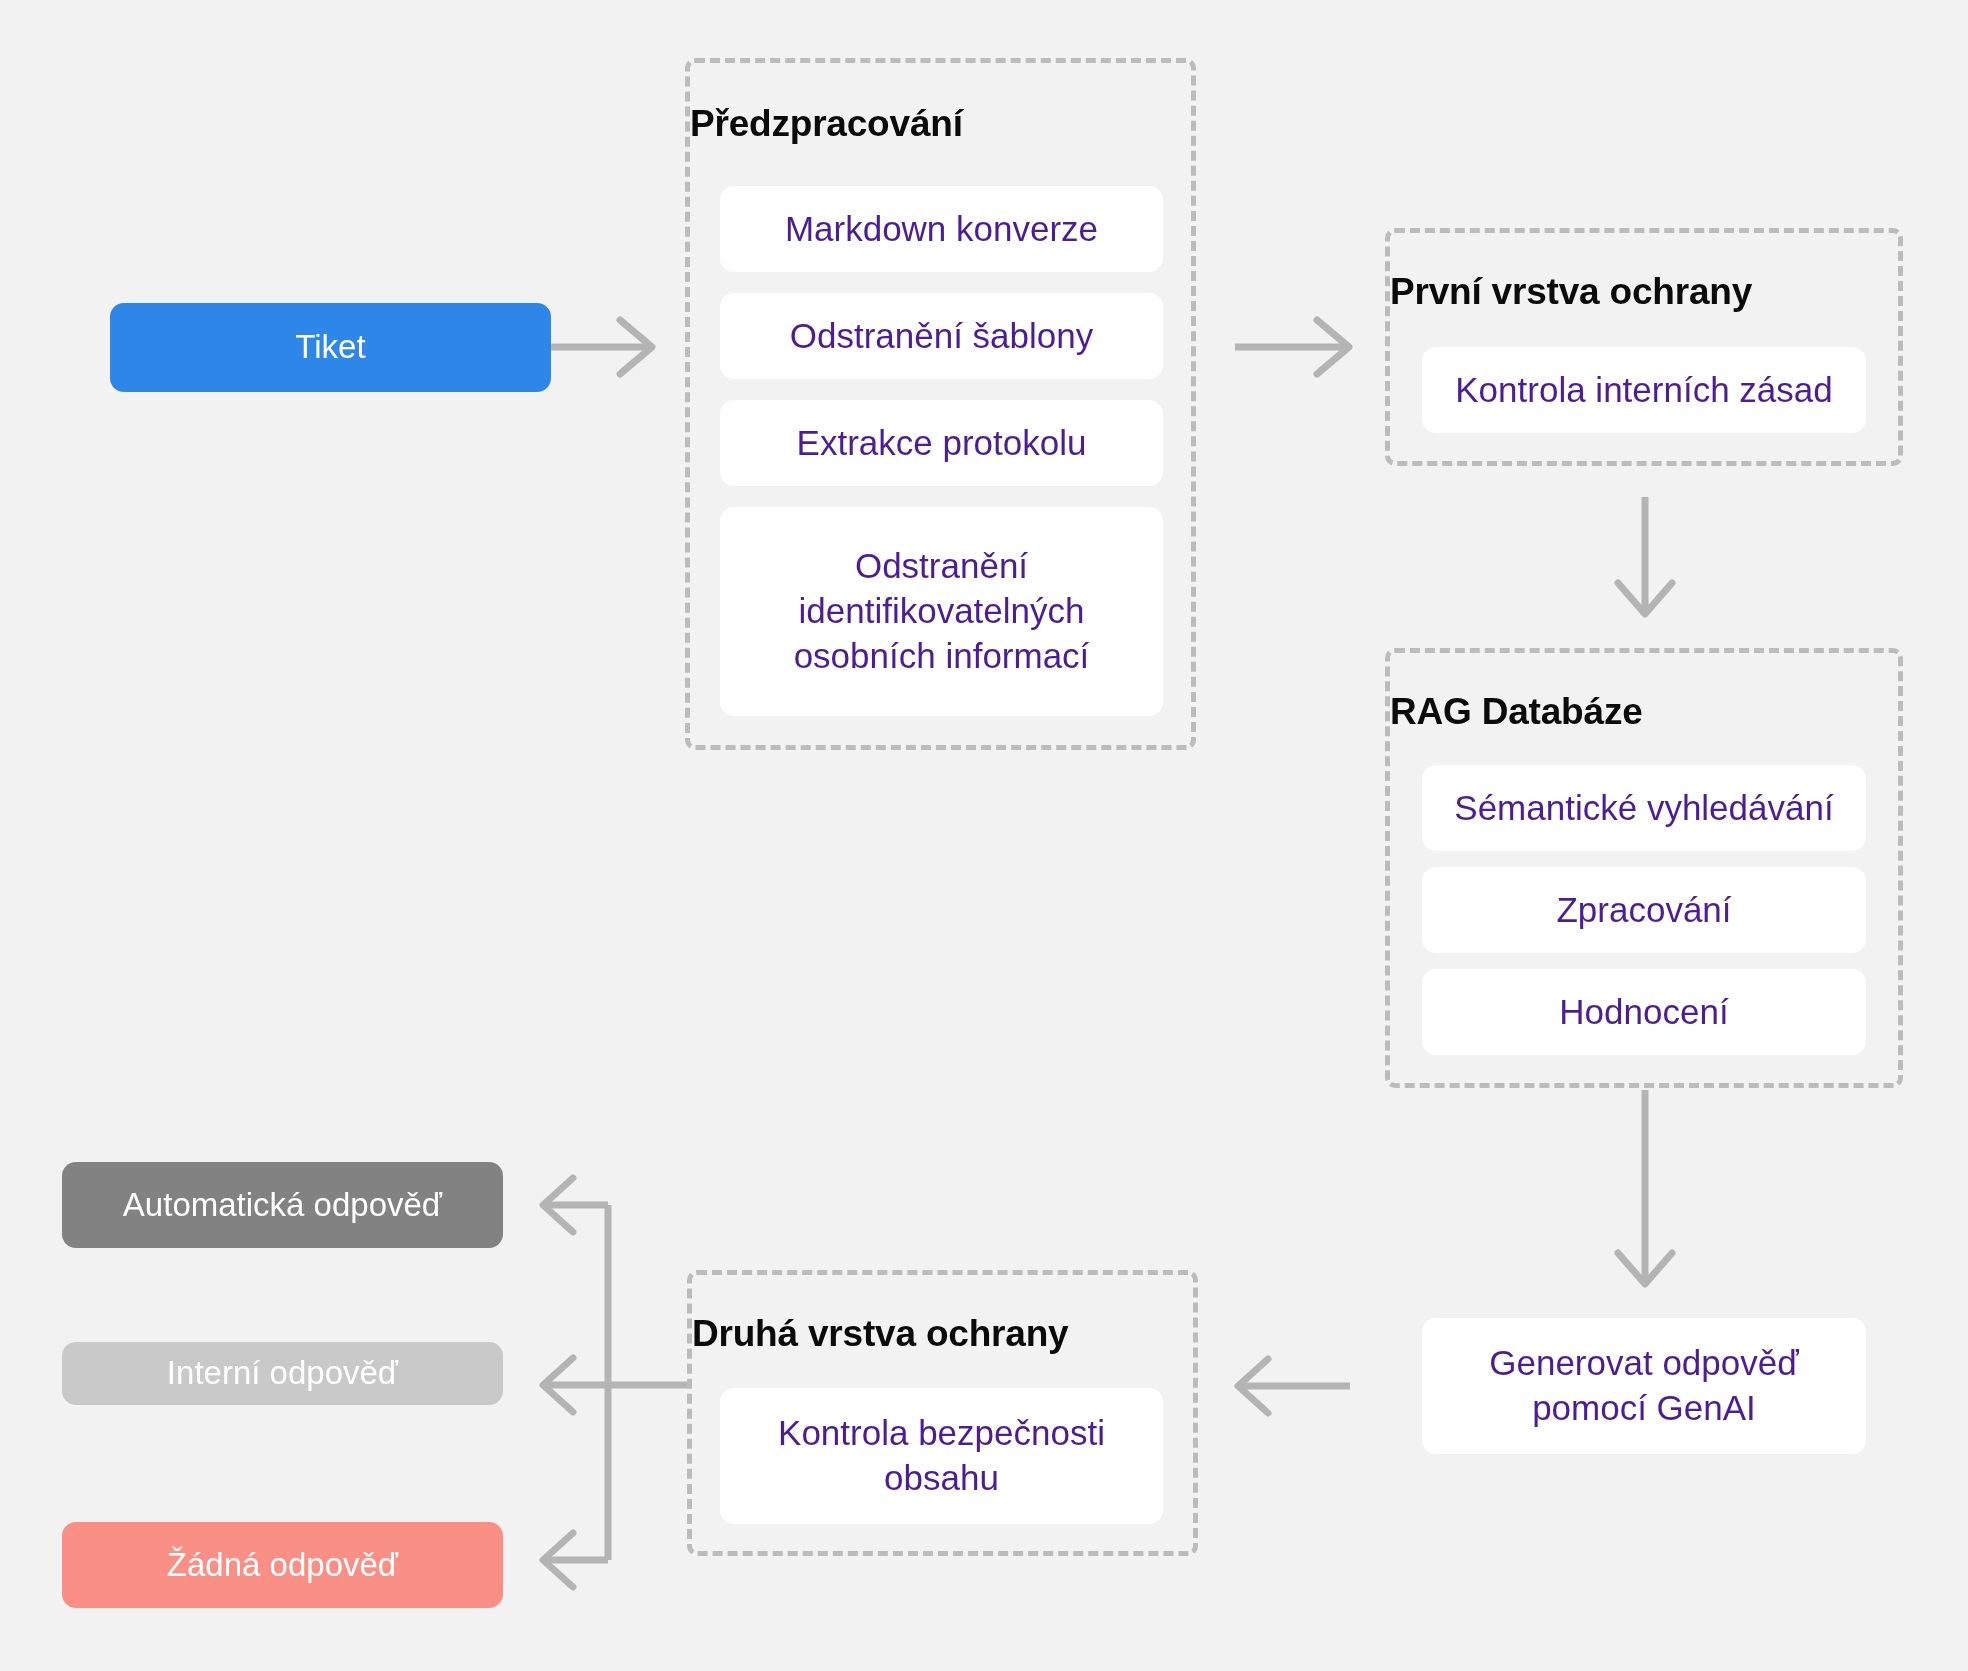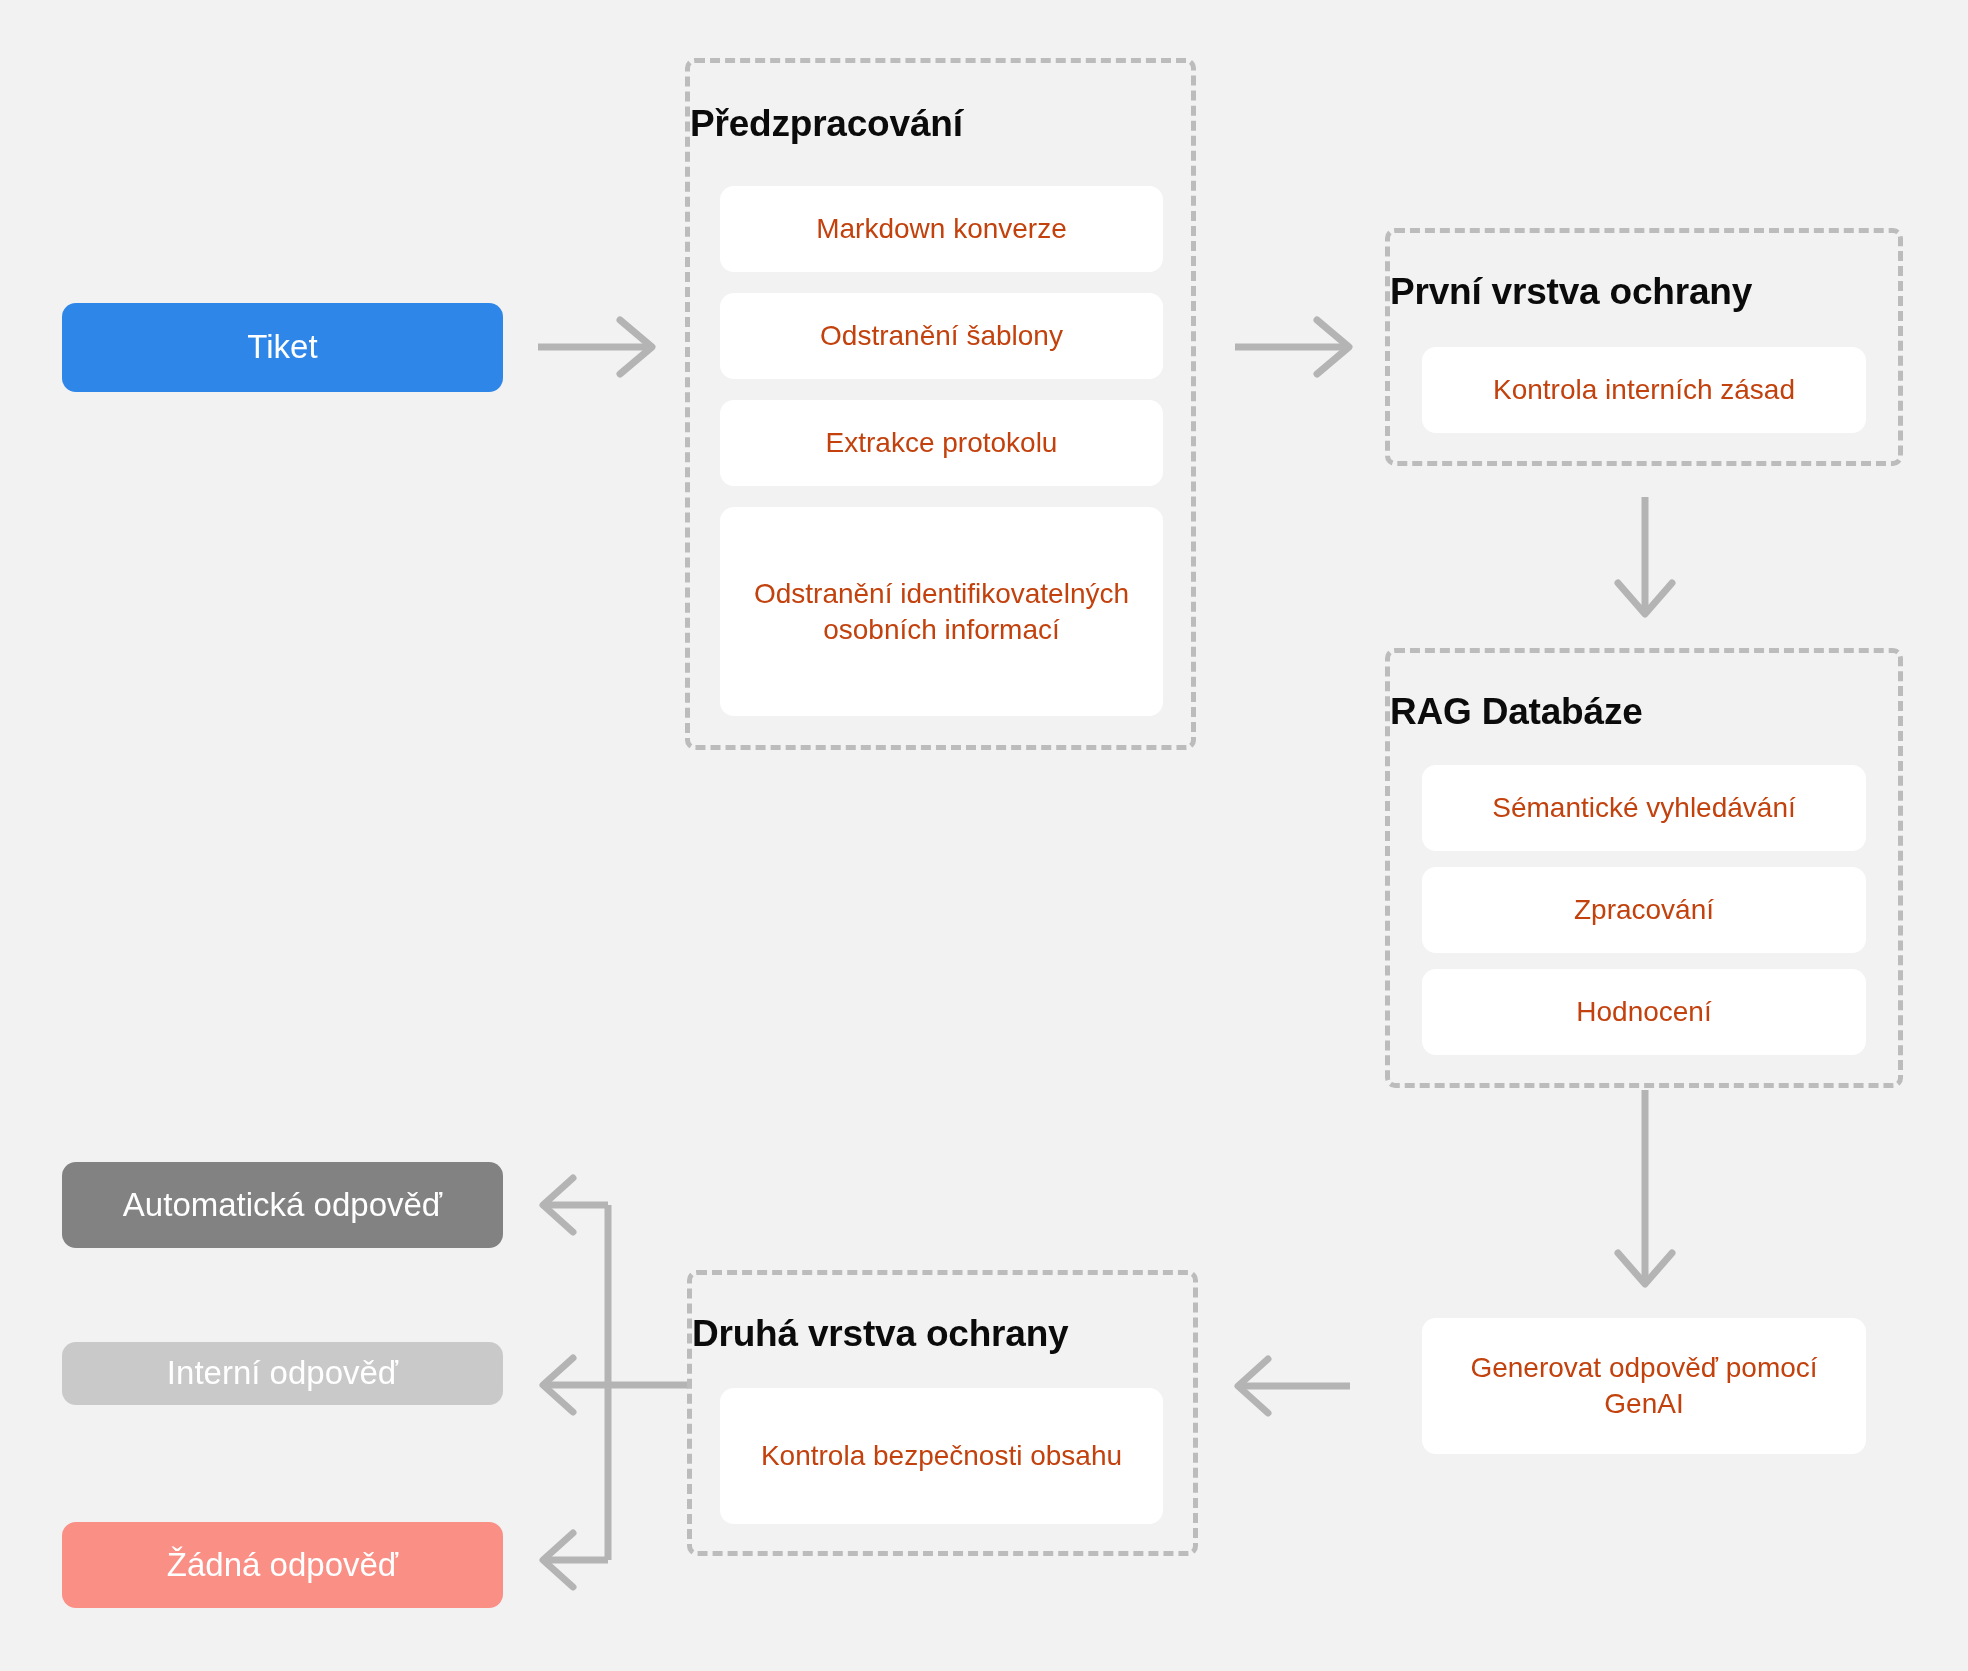--- a/index.html
+++ b/index.html
@@ -32,33 +32,33 @@
     border-radius: 14px;
     display: flex;
     align-items: center;
     justify-content: center;
     text-align: center;
     line-height: 1.28;
   }
 
   .card {
     background: #ffffff;
-    color: #c2410c;
-    font-size: 28px;
+    color: #4c1d95;
+    font-size: 35px;
     font-weight: 400;
     padding: 6px 16px;
   }
 
   .pill {
     font-size: 33px;
     font-weight: 400;
     color: #ffffff;
   }
 
-  .pill-ticket   { background: #2e86e8; }
+  .pill-ticket   { background: #2e86e8; margin-left: 48px; }
   .pill-auto     { background: #828282; }
   .pill-internal { background: #c9c9c9; }
   .pill-none     { background: #fa8f85; }
 
   
   .group {
     position: absolute;
     box-sizing: border-box;
     border: 5px dashed #bcbcbc;
     border-radius: 10px;

